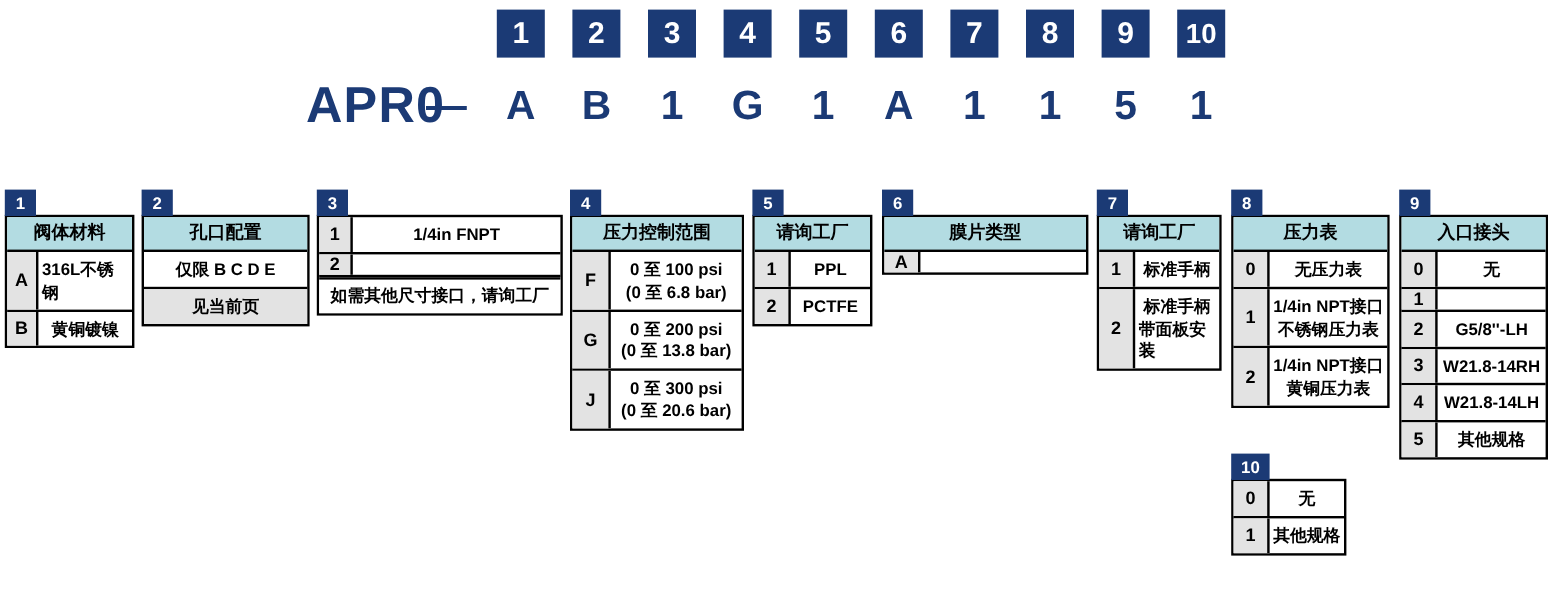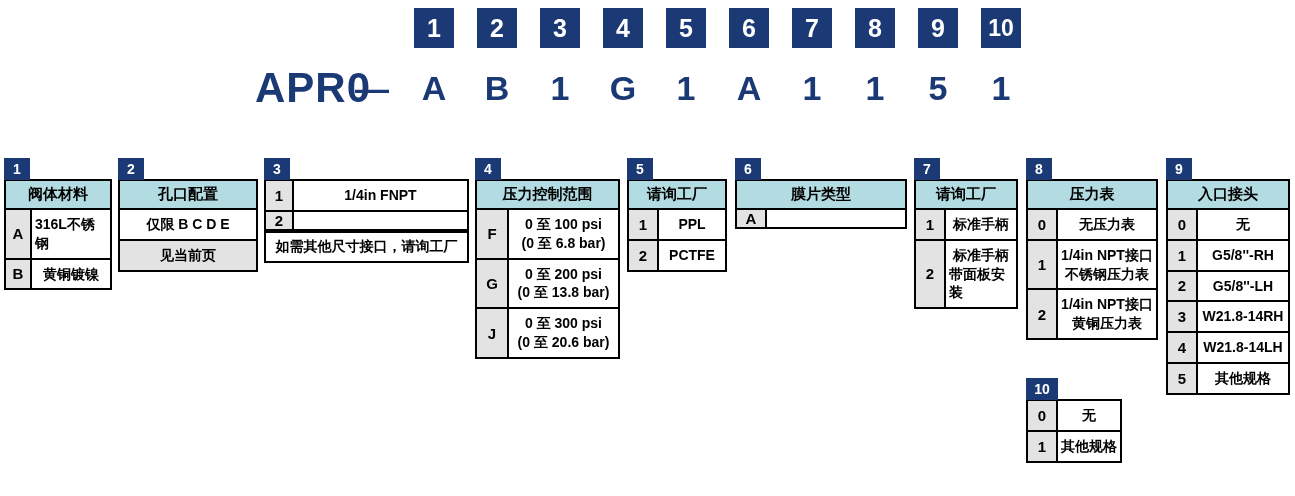--- a/index.html
+++ b/index.html
@@ -329,23 +329,20 @@
       <div class="tbl-box">
         <div class="tbl-head">入口接头</div>
         <div class="row">
           <div class="code" style="flex: 0 0 28px; width: 28px;">0</div>
           <div class="val">
             <span>无</span>
           </div>
         </div>
         <div class="row">
           <div class="code" style="flex: 0 0 28px; width: 28px;">1</div>
-          <div class="val">
-            <span>G5/8''-RH</span>
-          </div>
         </div>
         <div class="row">
           <div class="code" style="flex: 0 0 28px; width: 28px;">2</div>
           <div class="val">
             <span>G5/8''-LH</span>
           </div>
         </div>
         <div class="row">
           <div class="code" style="flex: 0 0 28px; width: 28px;">3</div>
           <div class="val">

